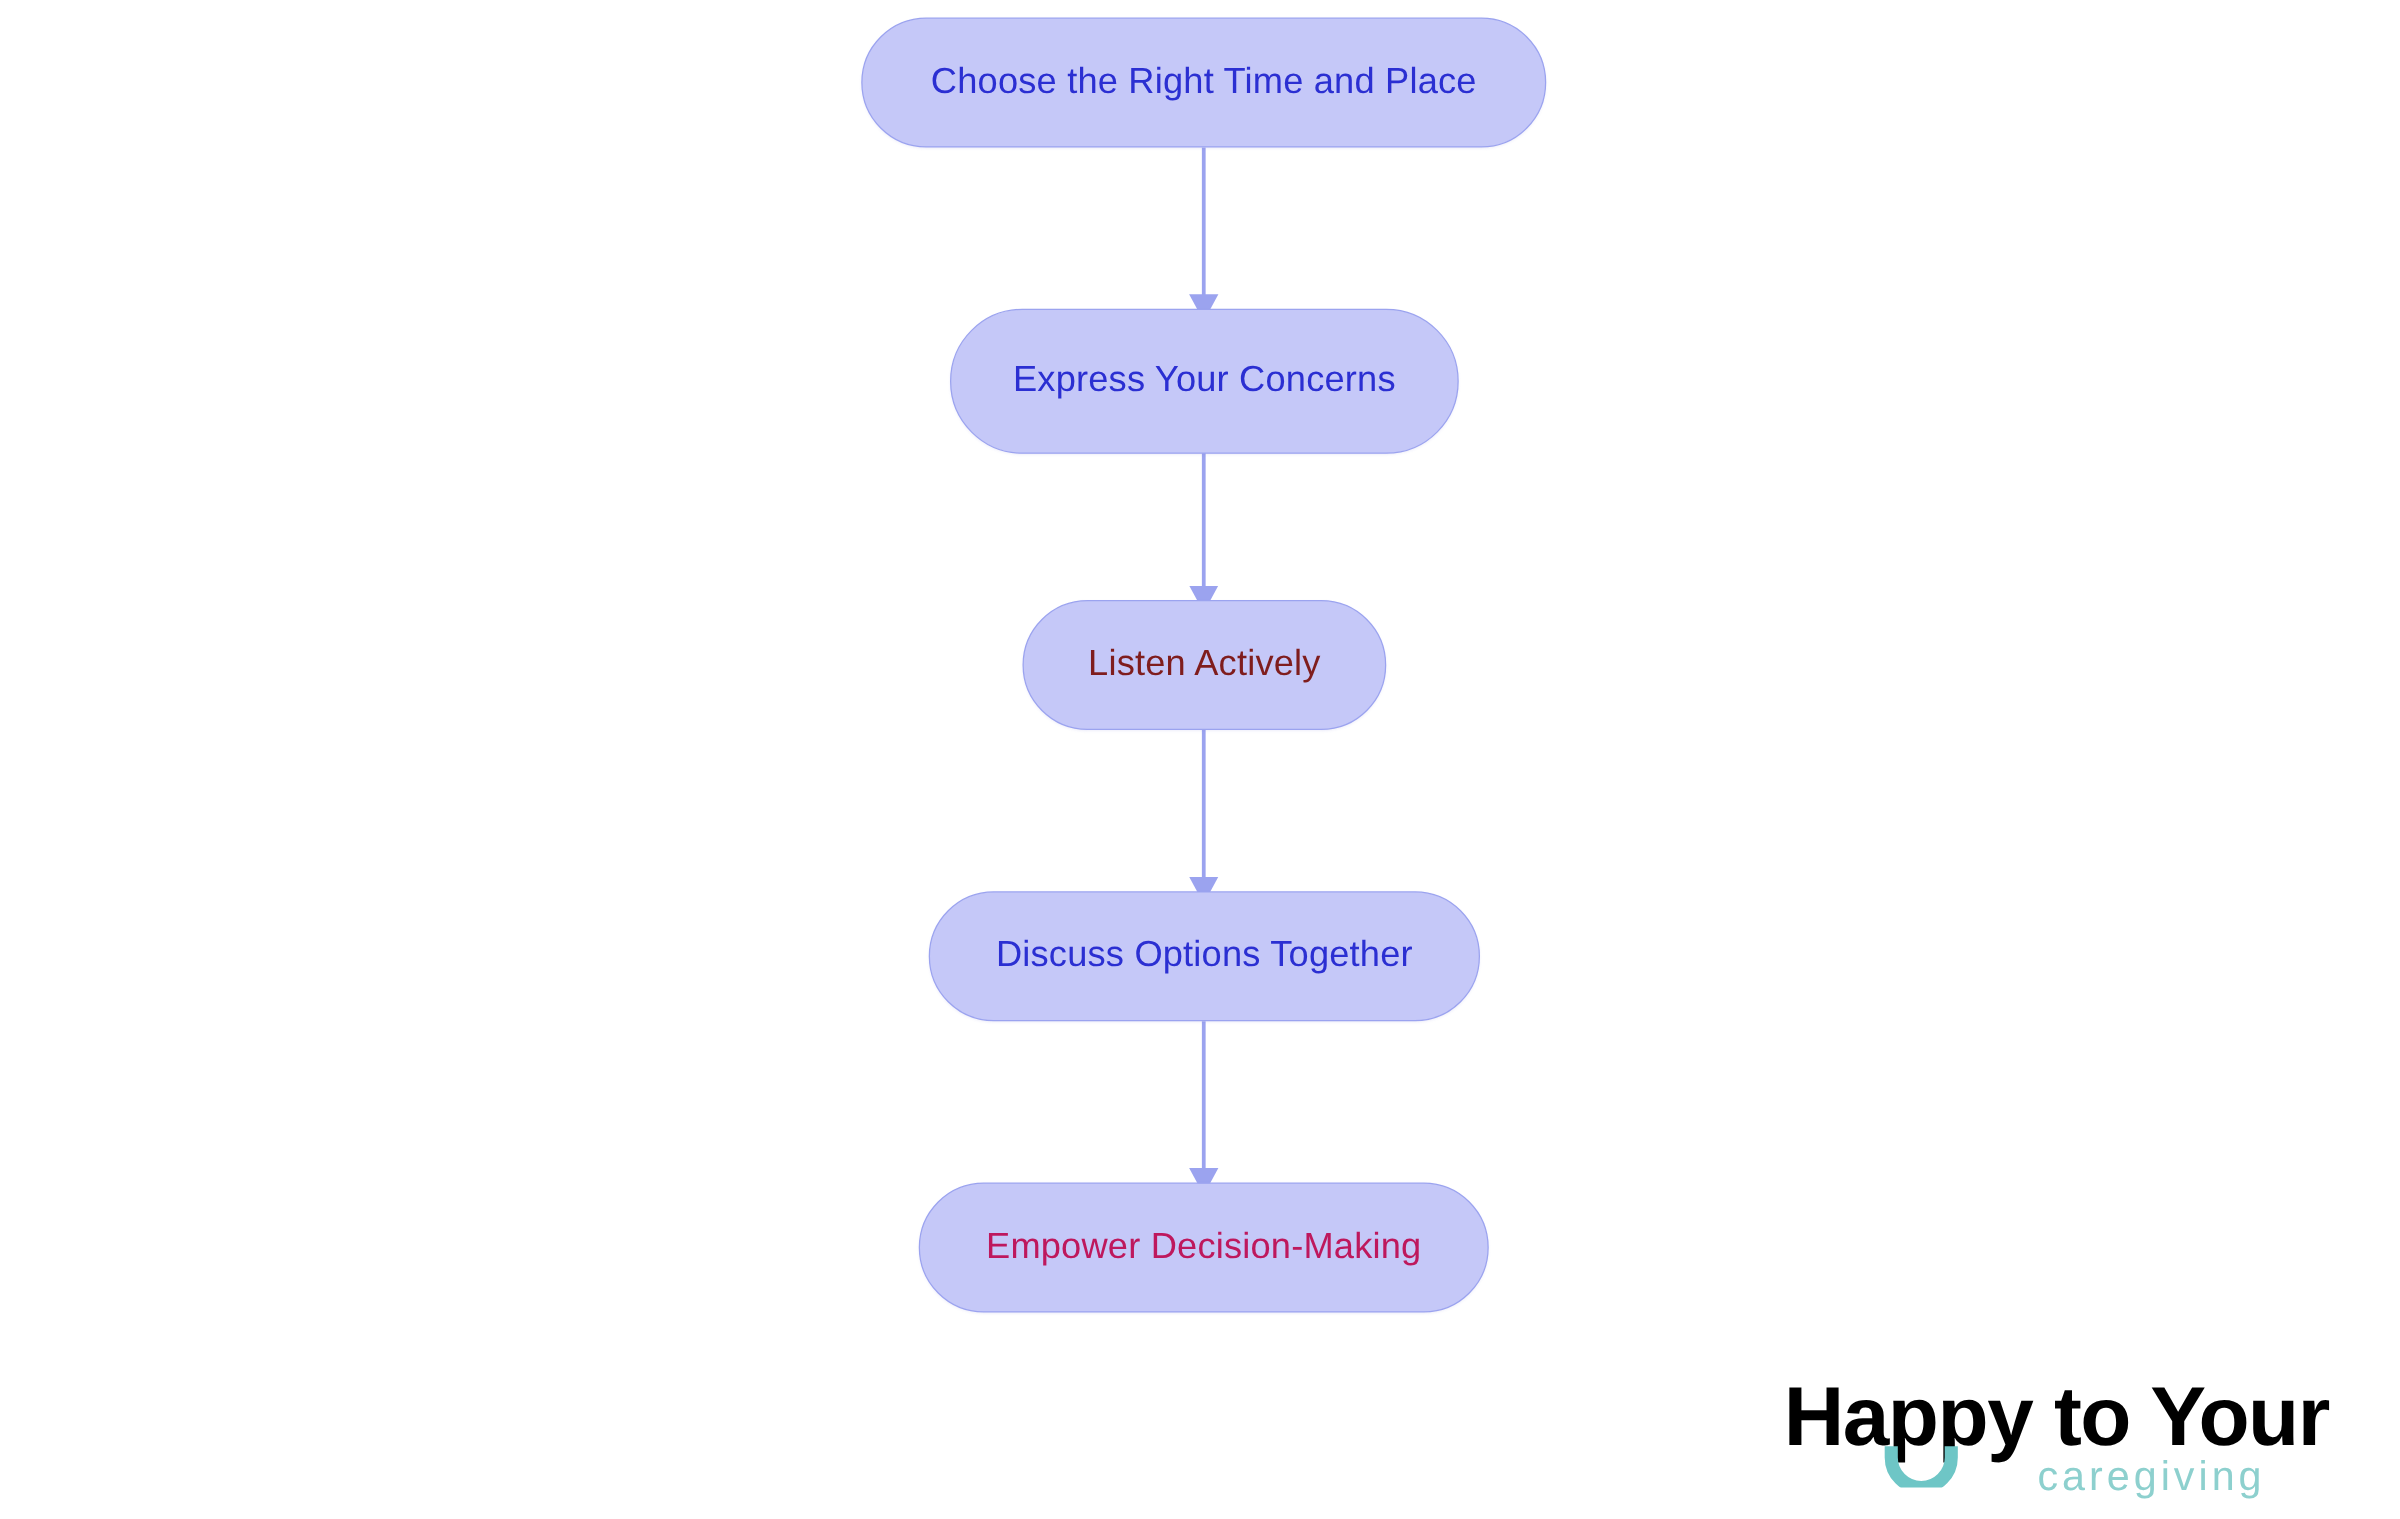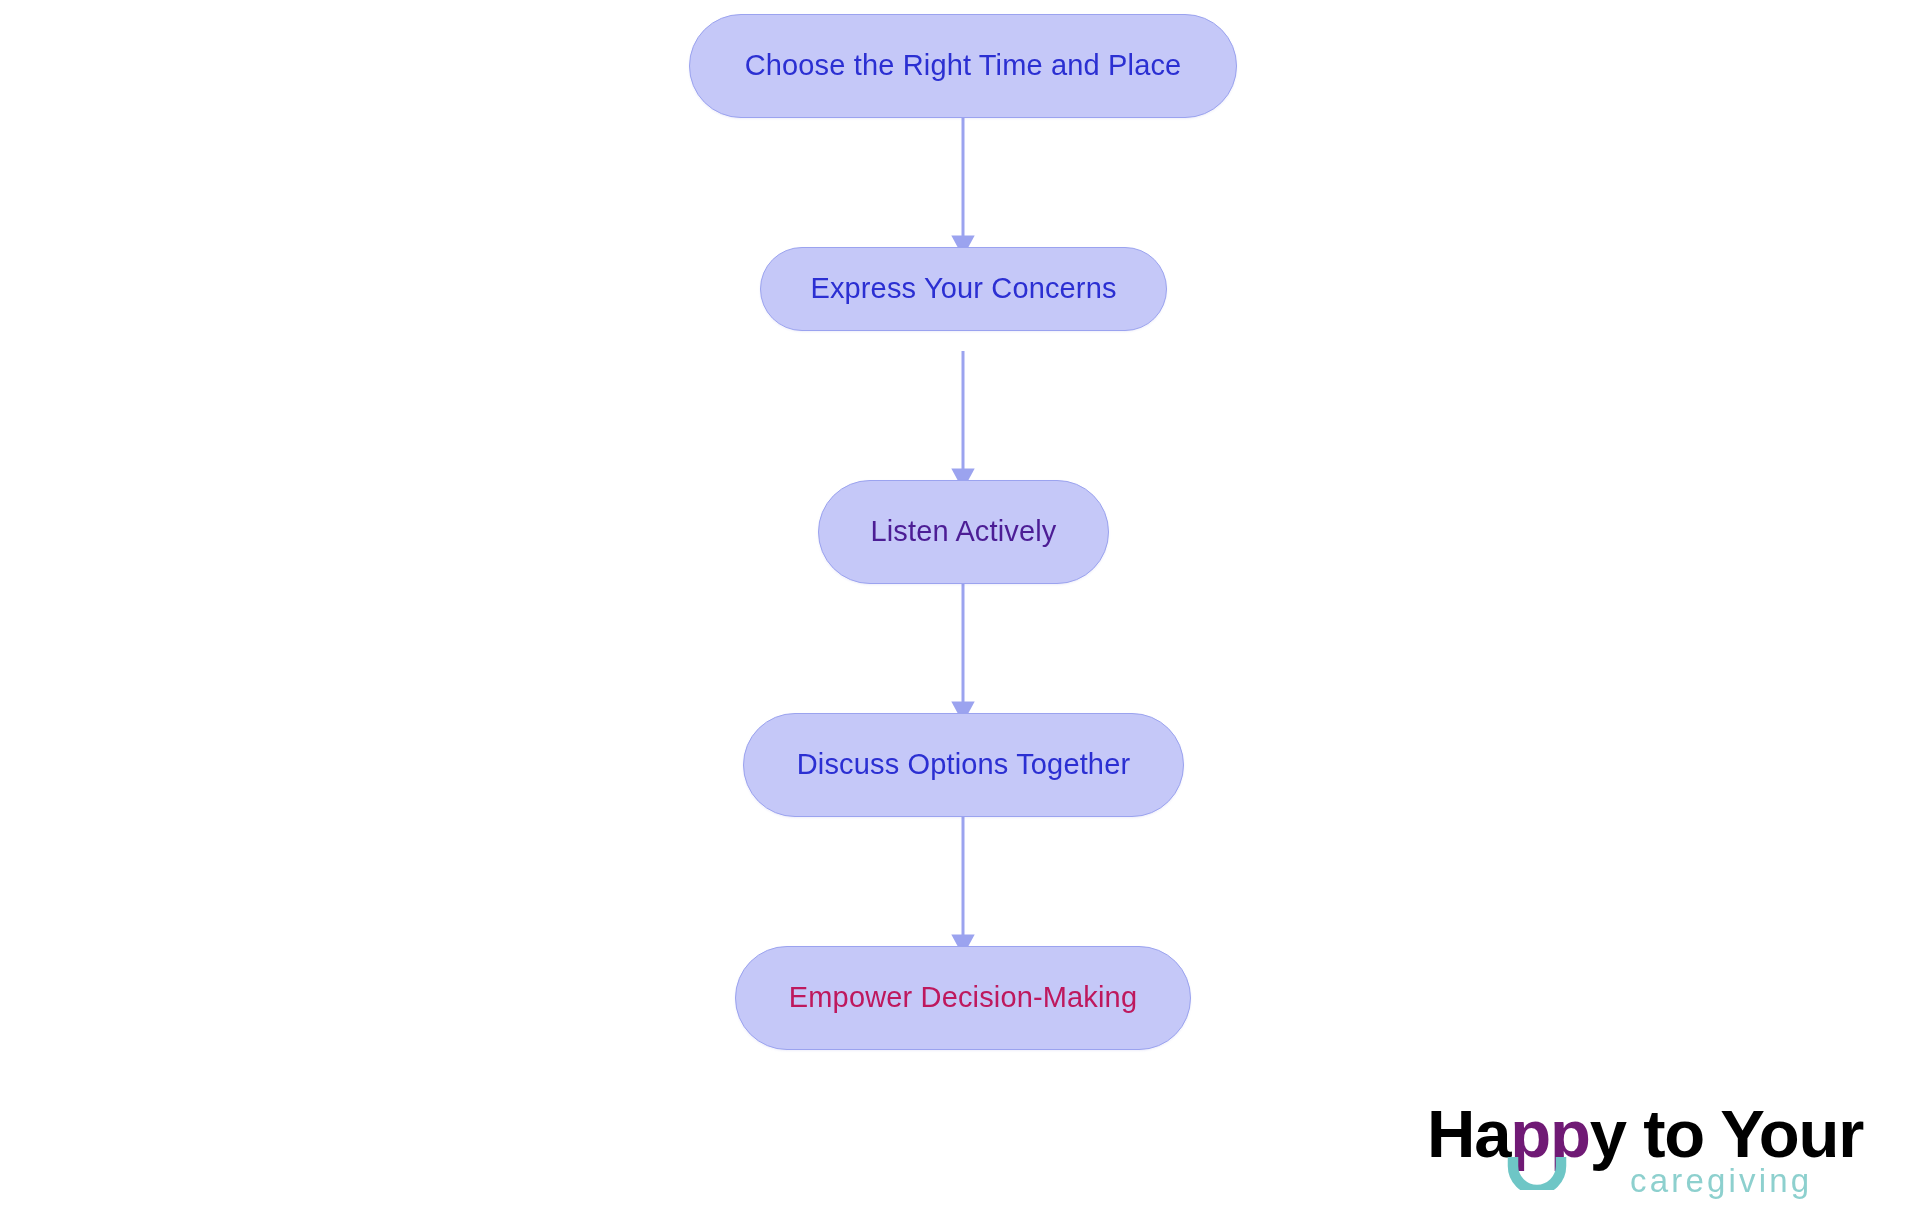--- a/index.html
+++ b/index.html
@@ -71,21 +71,21 @@
     position: absolute;
     left: 0;
     top: 0;
     font-size: 67px;
     font-weight: 700;
     letter-spacing: -1.2px;
     line-height: 1;
     white-space: nowrap;
   }
   .logo-coral { color: #000000; }
-  .logo-teal  { color: #701a75; }
+  .logo-teal  { color: #000000; }
 
   .logo-smile {
     position: absolute;
     left: 80px;
     top: 56px;
     width: 60px;
     height: 34px;
   }
 
   .logo-tagline {
@@ -116,25 +116,25 @@
         <line x1="963" y1="351" x2="963" y2="478" stroke="#9ba3ef" stroke-width="3" marker-end="url(#arrowhead)"></line>
         <line x1="963" y1="584" x2="963" y2="711" stroke="#9ba3ef" stroke-width="3" marker-end="url(#arrowhead)"></line>
         <line x1="963" y1="817" x2="963" y2="944" stroke="#9ba3ef" stroke-width="3" marker-end="url(#arrowhead)"></line>
       </g>
   </svg>
 
   <div id="nodes-layer">
       <div class="flow-node" style="left: 689px; top: 14px; width: 548px; height: 104px; background: rgb(197, 200, 248); border-color: rgb(155, 163, 239);">
         <span class="flow-node-label" style="color: rgb(43, 47, 210);">Choose the Right Time and Place</span>
       </div>
-      <div class="flow-node" style="left: 760px; top: 247px; width: 407px; height: 84px; background: rgb(197, 200, 248); border-color: rgb(155, 163, 239);">
+      <div class="flow-node" style="left: 760px; top: 247px; width: 407px; height: 116px; background: rgb(197, 200, 248); border-color: rgb(155, 163, 239);">
         <span class="flow-node-label" style="color: rgb(43, 47, 210);">Express Your Concerns</span>
       </div>
       <div class="flow-node" style="left: 818px; top: 480px; width: 291px; height: 104px; background: rgb(197, 200, 248); border-color: rgb(155, 163, 239);">
-        <span class="flow-node-label" style="color: #4c1d95;">Listen Actively</span>
+        <span class="flow-node-label" style="color: #7f1d1d;">Listen Actively</span>
       </div>
       <div class="flow-node" style="left: 743px; top: 713px; width: 441px; height: 104px; background: rgb(197, 200, 248); border-color: rgb(155, 163, 239);">
         <span class="flow-node-label" style="color: rgb(43, 47, 210);">Discuss Options Together</span>
       </div>
       <div class="flow-node" style="left: 735px; top: 946px; width: 456px; height: 104px; background: rgb(197, 200, 248); border-color: rgb(155, 163, 239);">
         <span class="flow-node-label" style="color: #be185d;">Empower Decision-Making</span>
       </div>
     </div>
 </div>
 

